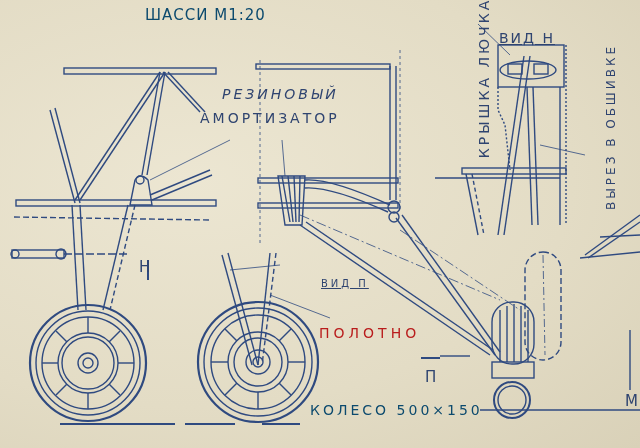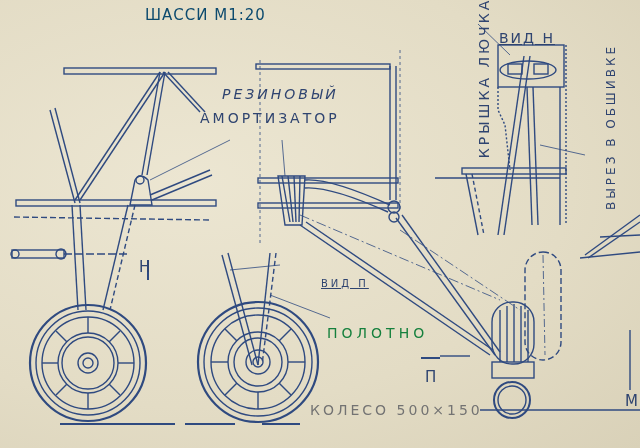--- a/index.html
+++ b/index.html
@@ -8,22 +8,22 @@
     background:radial-gradient(ellipse at 30% 40%,#ece6d2 0%,#e3dcc5 60%,#d9d1b8 100%);}
   svg.drawing{position:absolute;left:0;top:0;}
   .lbl{position:absolute;color:#2f4470;font-family:"DejaVu Sans",sans-serif;letter-spacing:2px;white-space:nowrap;}
   .title{left:145px;top:6px;font-size:15px;letter-spacing:1px;color:#0c4a6e;}
   .rez1{left:222px;top:86px;font-size:14px;letter-spacing:3px;font-style:italic;}
   .rez2{left:200px;top:110px;font-size:14px;letter-spacing:3px;}
   .vidn{left:499px;top:10px;font-size:14px;letter-spacing:2px;text-decoration:underline;margin-top:20px;}
   .krysh{left:404px;top:70px;font-size:14px;letter-spacing:3px;transform:rotate(-90deg);transform-origin:center;}
   .vyrez{left:528px;top:120px;font-size:12px;letter-spacing:3px;transform:rotate(-90deg);transform-origin:center;}
   .vidp{left:281px;top:278px;font-size:10px;letter-spacing:3px;text-decoration:underline;margin-left:40px;}
-  .polot{left:327px;top:325px;font-size:14px;letter-spacing:4px;color:#15803d;}
-  .koleso{left:310px;top:402px;font-size:14px;letter-spacing:3px;color:#737373;}
+  .polot{left:319px;top:325px;font-size:14px;letter-spacing:4px;color:#b91c1c;}
+  .koleso{left:310px;top:402px;font-size:14px;letter-spacing:3px;color:#0c4a6e;}
   .arrH{left:139px;top:258px;font-size:15px;}
   .arrP{left:425px;top:368px;font-size:15px;}
   .mR{left:625px;top:392px;font-size:15px;}
 </style>
 </head>
 <body>
 
 <div class="paper"></div>
 
 <svg class="drawing" width="640" height="448" viewBox="0 0 640 448">

